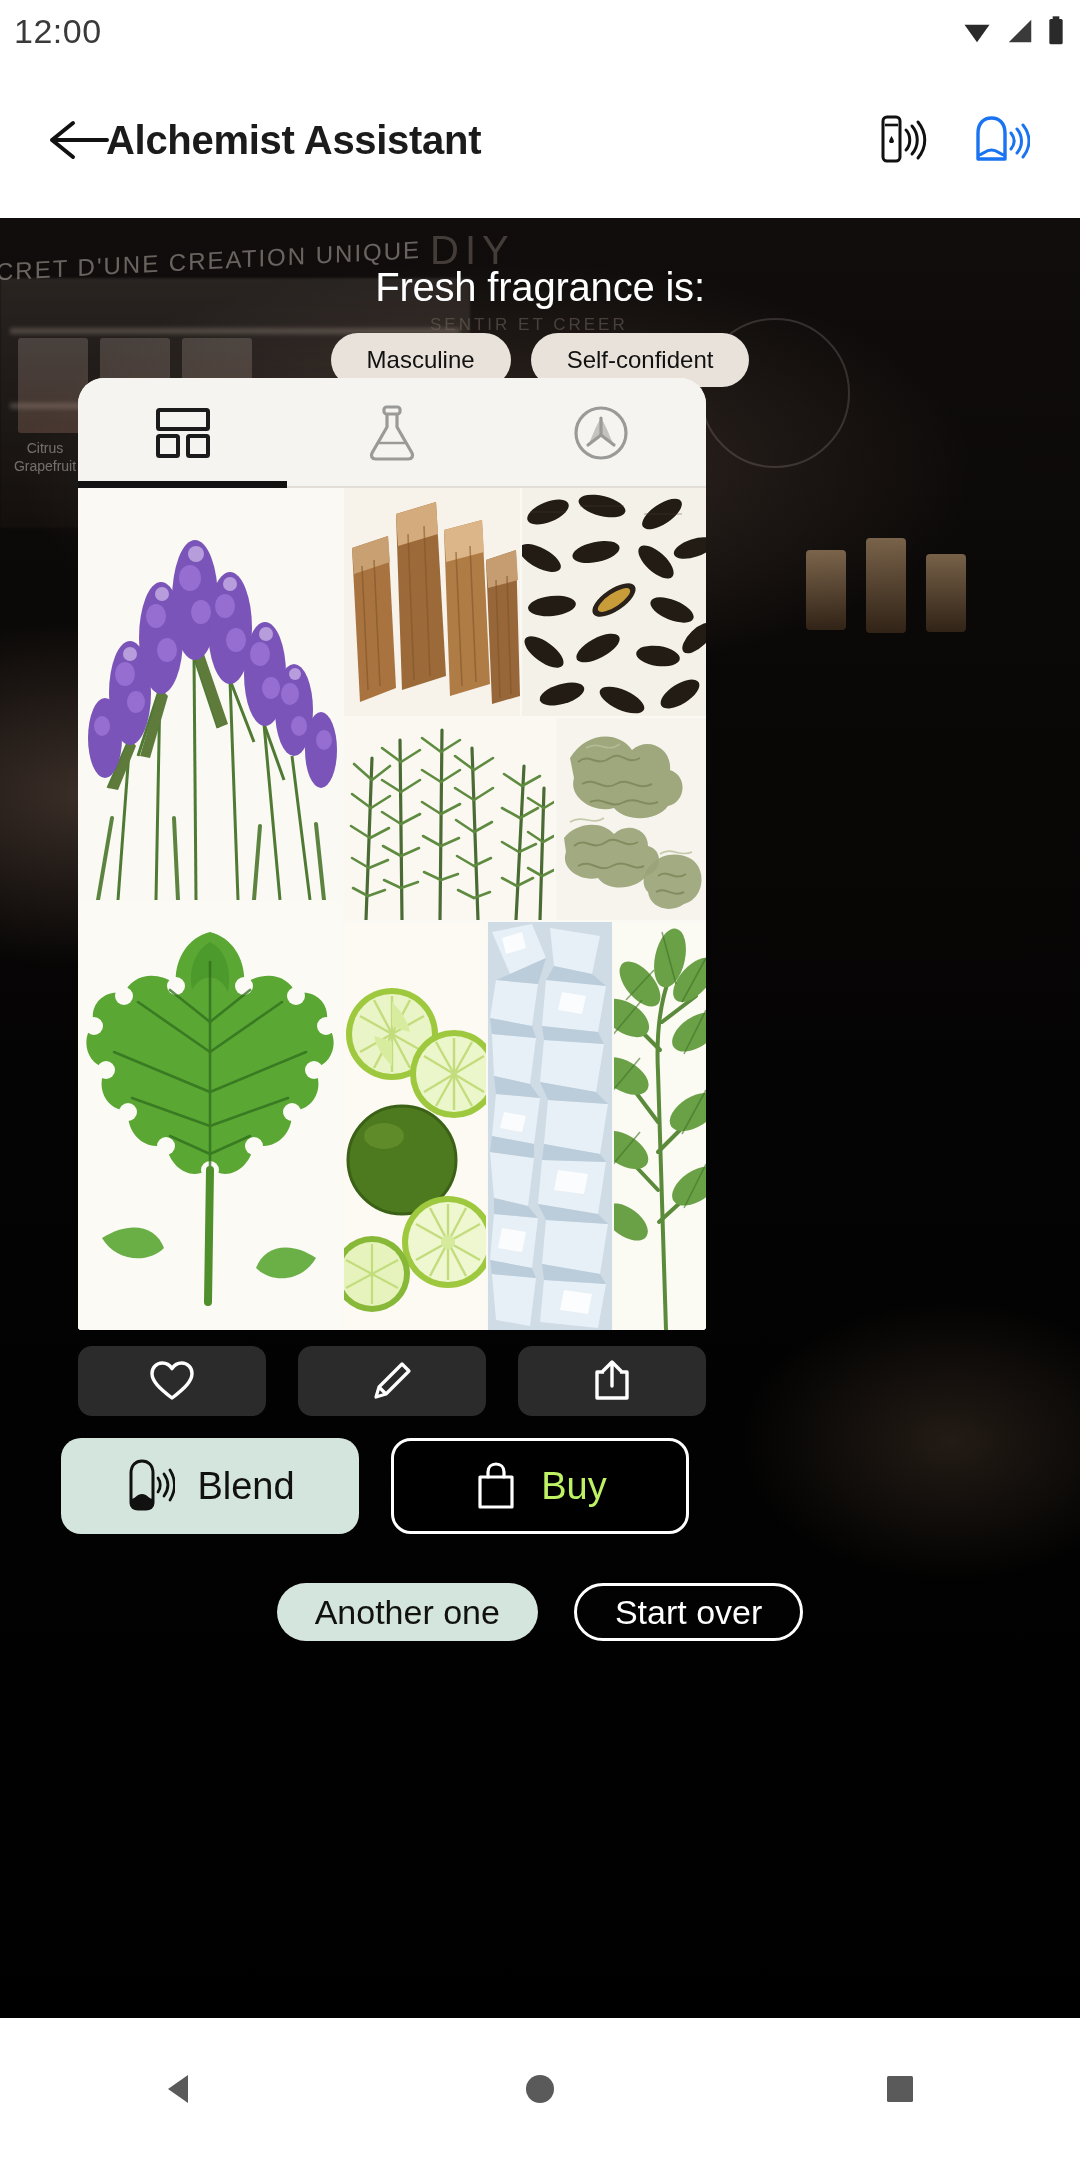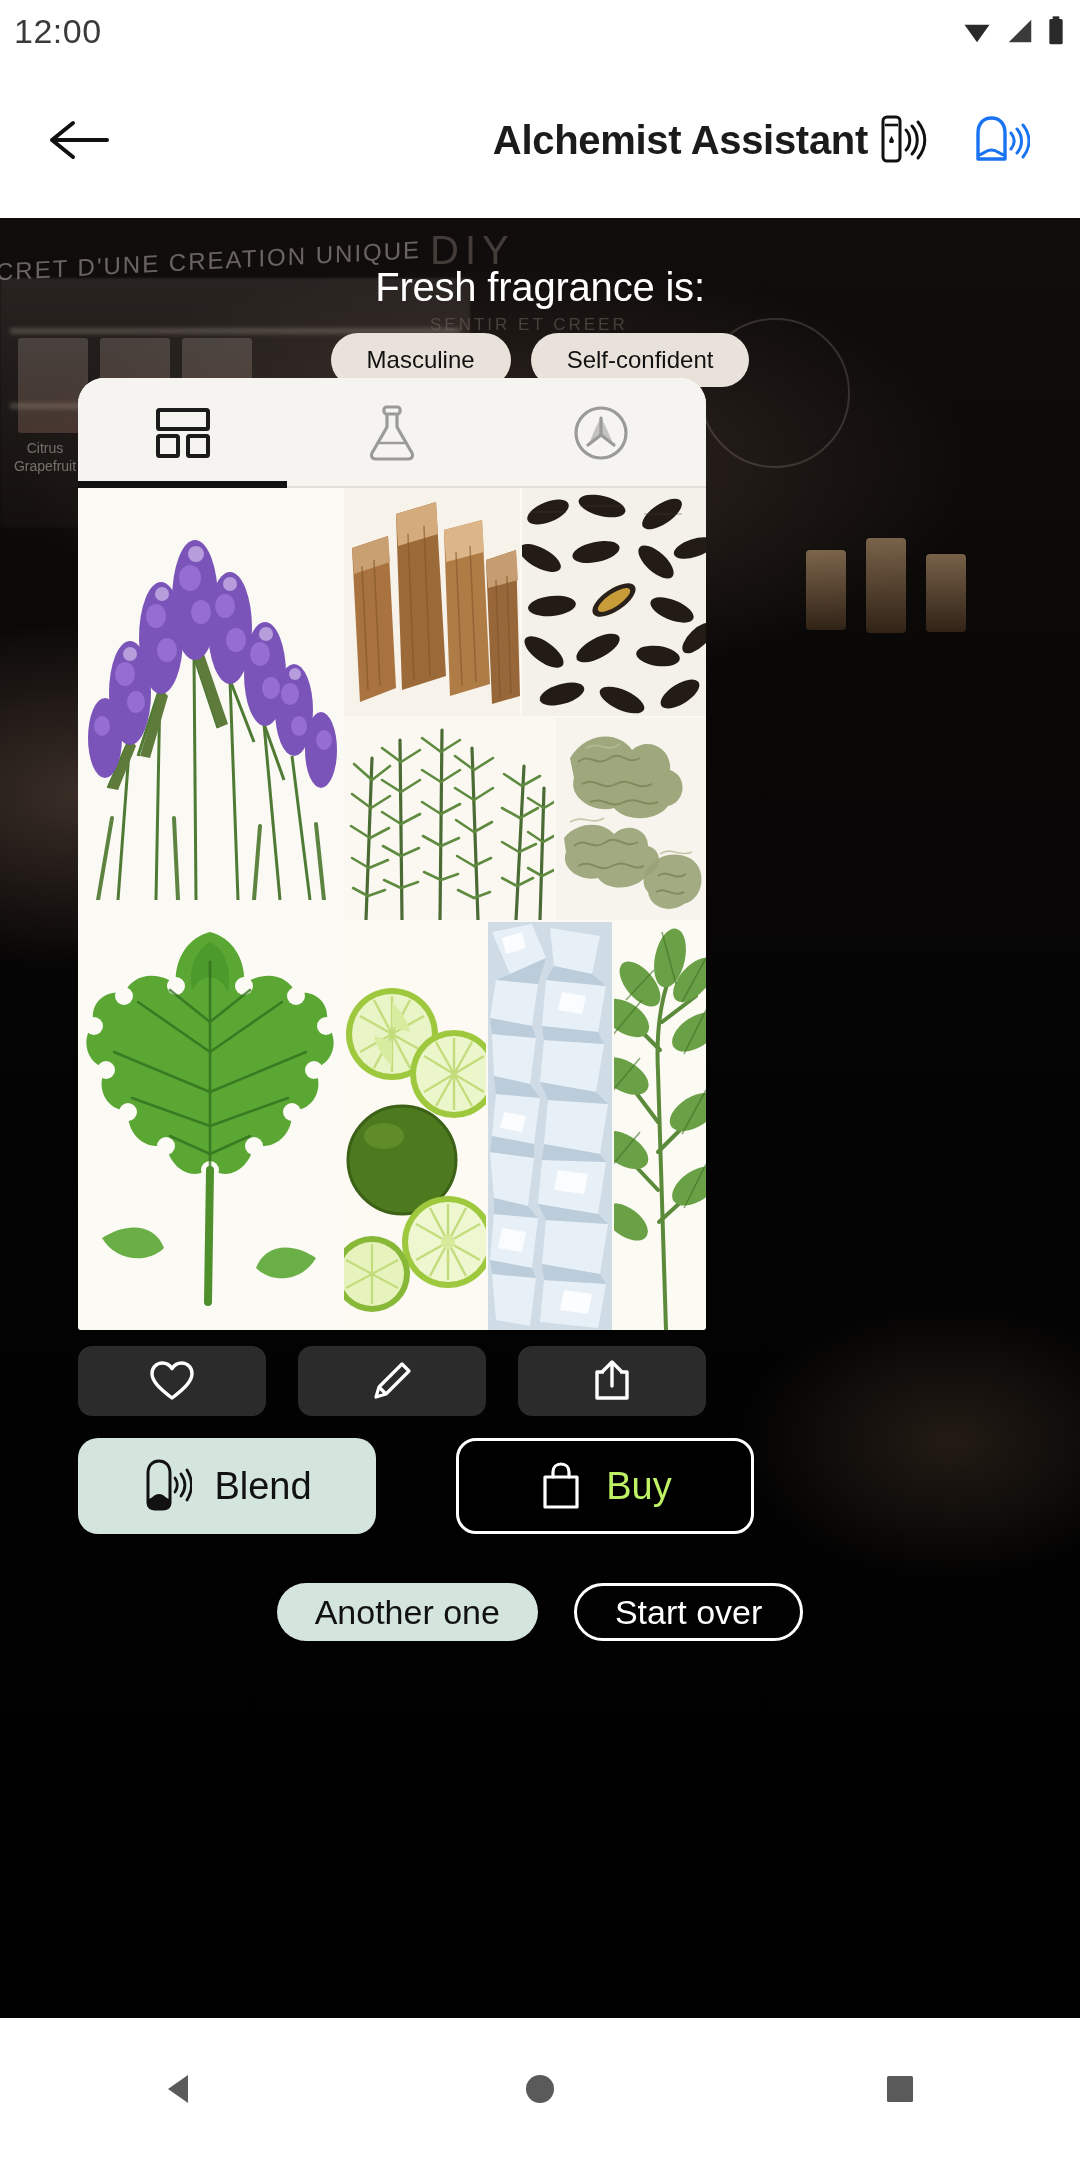--- a/index.html
+++ b/index.html
@@ -20,21 +20,21 @@
   .status-time { font-size: 34px; color: #3a3a3a; letter-spacing: 0.5px; }
   .status-icons { display: flex; align-items: center; gap: 10px; }
 
   
   .appbar {
     position: absolute; top: 62px; left: 0; width: 1080px; height: 156px;
     background: #ffffff; display: flex; align-items: center; padding: 0 42px;
   }
   .back-btn { width: 74px; height: 74px; display: flex; align-items: center; justify-content: center; }
   .appbar-title {
-    flex: 1; text-align: right; font-size: 40px; font-weight: bold;
+    flex: 1; text-align: left; font-size: 40px; font-weight: bold;
     color: #1b1b1b; letter-spacing: -0.3px; margin-left: -10px;
   }
   .appbar-actions { display: flex; align-items: center; gap: 32px; padding-right: 6px; }
   .appbar-icon { width: 66px; height: 66px; display: flex; align-items: center; justify-content: center; }
 
   
   .hero {
     position: absolute; top: 218px; left: 0; width: 1080px; height: 1800px;
     overflow: hidden;
     background:
@@ -108,21 +108,21 @@
   
   .icon-row {
     position: absolute; left: 78px; top: 1128px; width: 628px;
     display: flex; justify-content: space-between;
   }
   .icon-btn {
     width: 188px; height: 70px; background: #2b2b2b; border-radius: 14px;
     display: flex; align-items: center; justify-content: center;
   }
   .cta-row {
-    position: absolute; left: 78px; top: 1220px; width: 676px;
+    position: absolute; left: 61px; top: 1220px; width: 628px;
     display: flex; justify-content: space-between;
   }
   .cta {
     height: 96px; border-radius: 20px; display: flex; align-items: center;
     justify-content: center; gap: 22px; font-size: 38px;
   }
   .cta-blend { width: 298px; background: #d3e5dd; color: #111; }
   .cta-buy { width: 298px; background: #000; color: #bef264; border: 3px solid #ffffff; }
 
   .pill-row {

